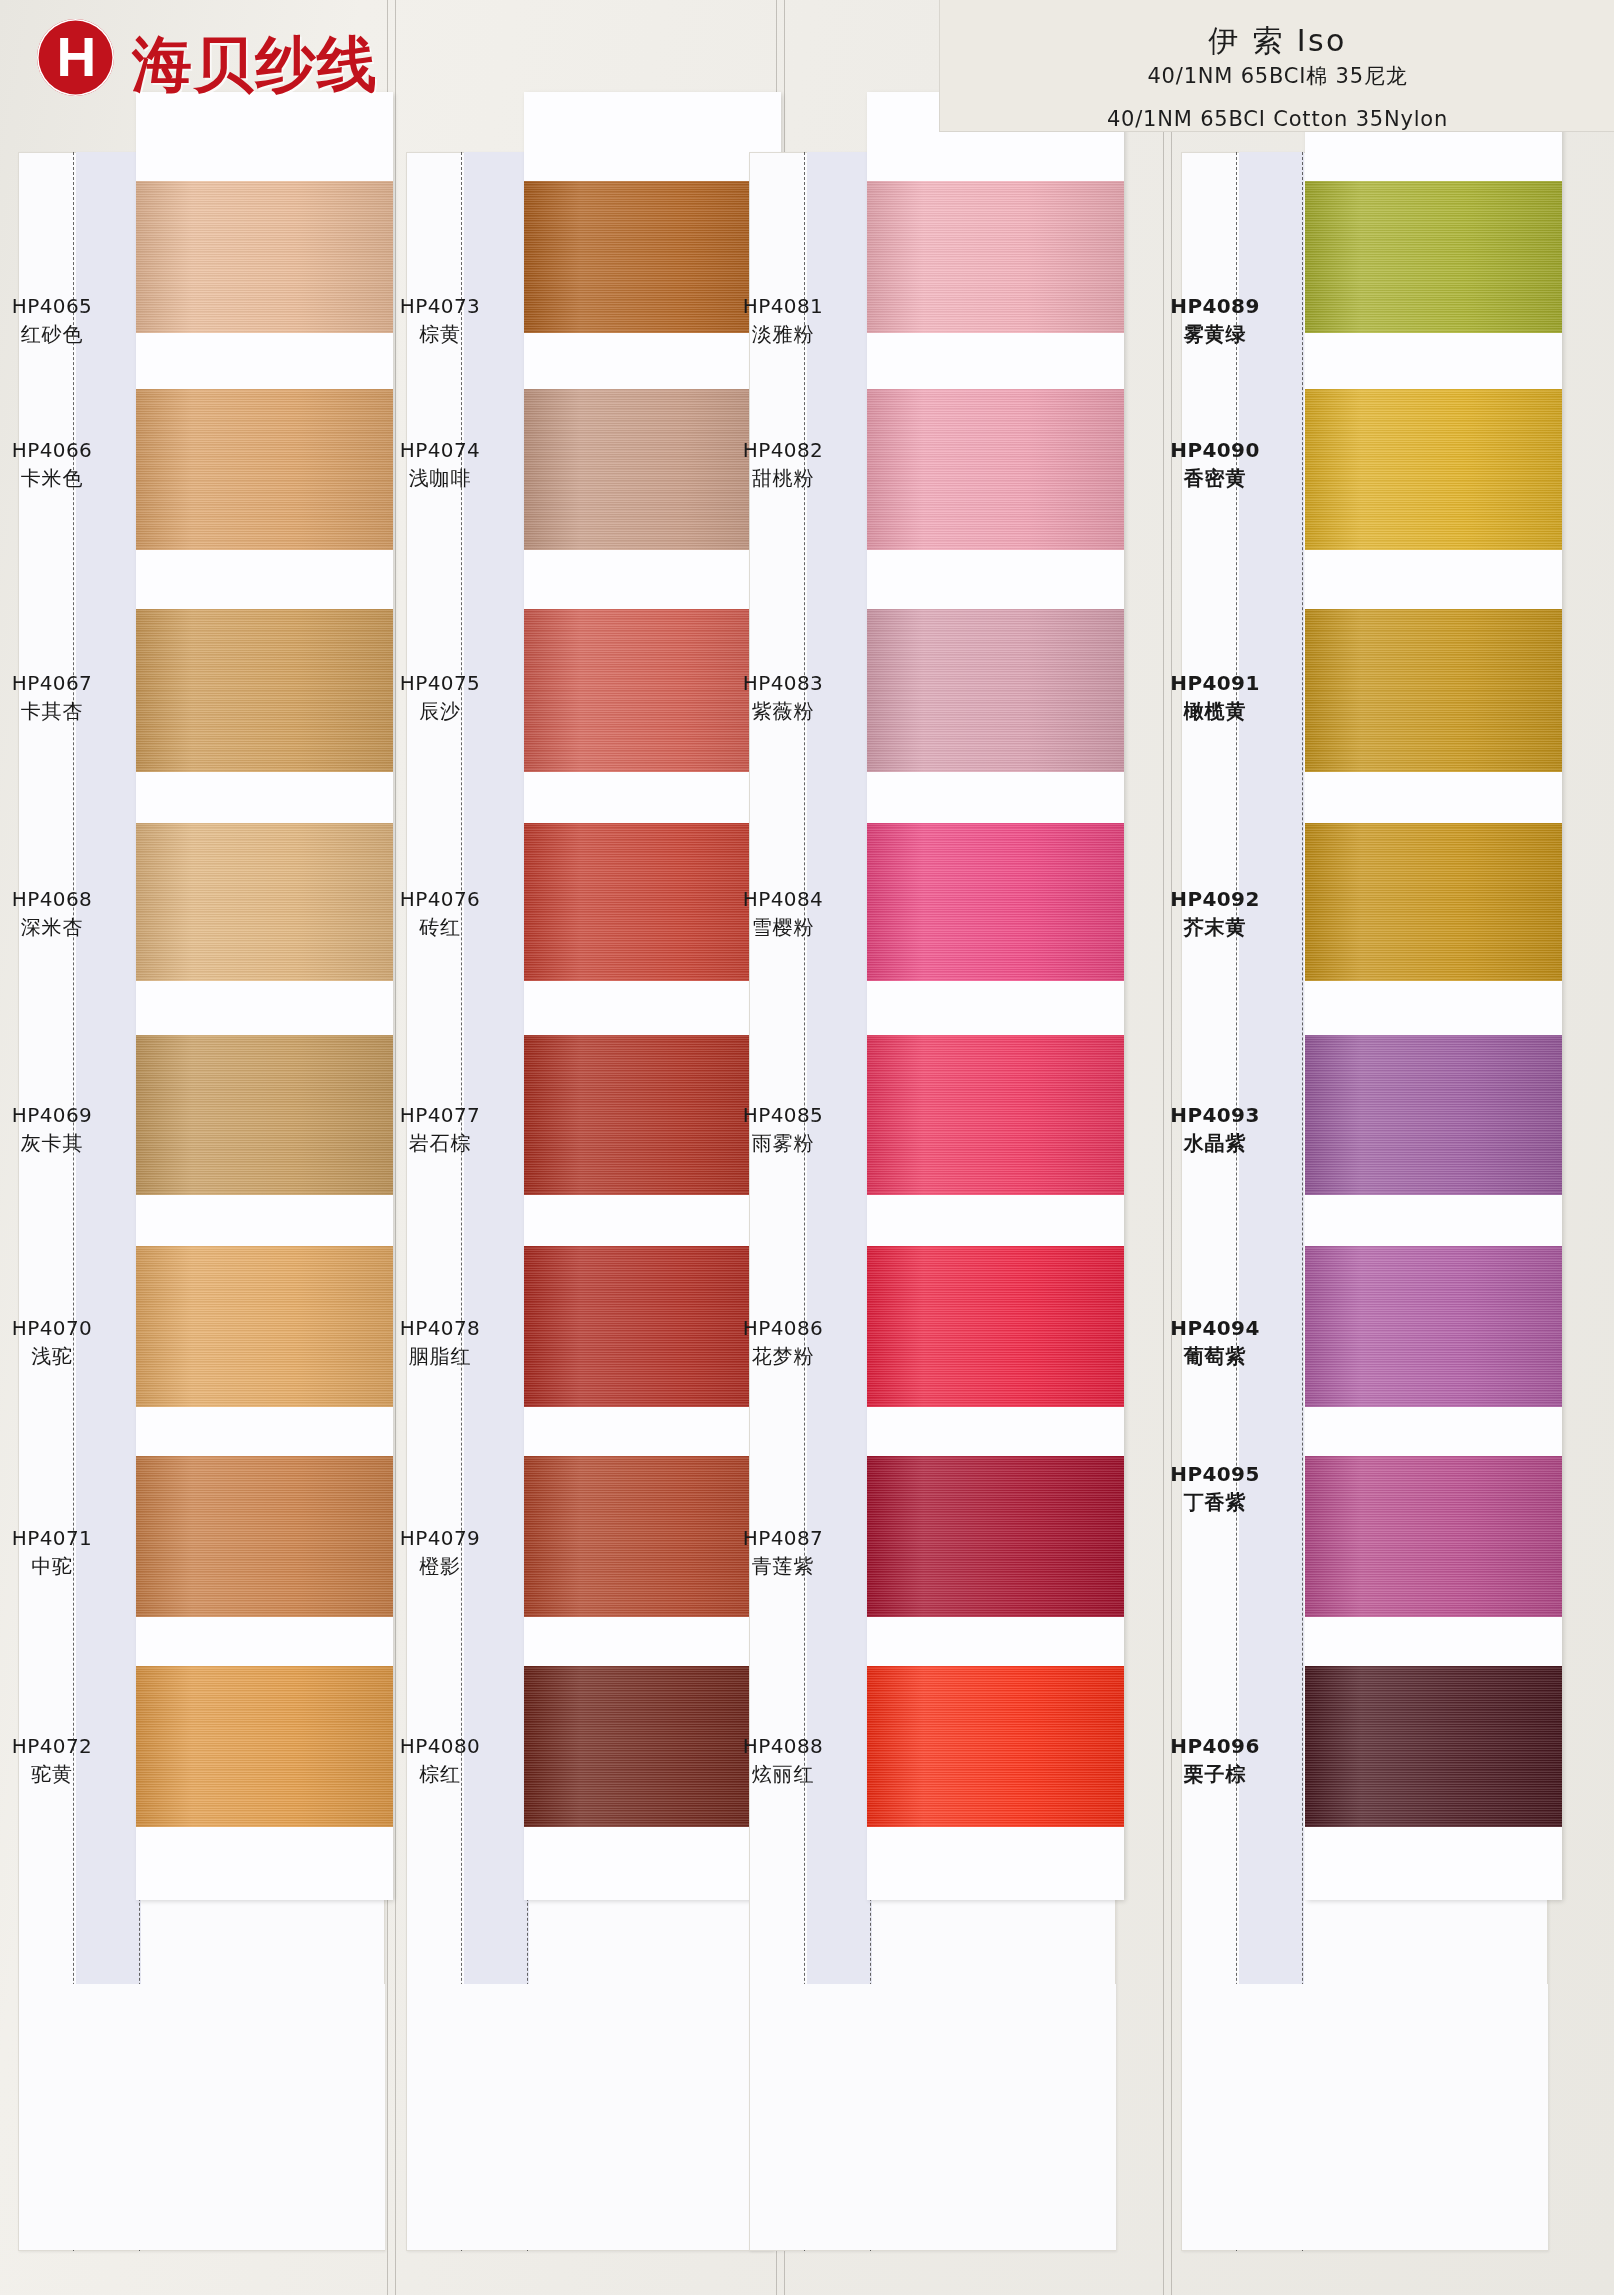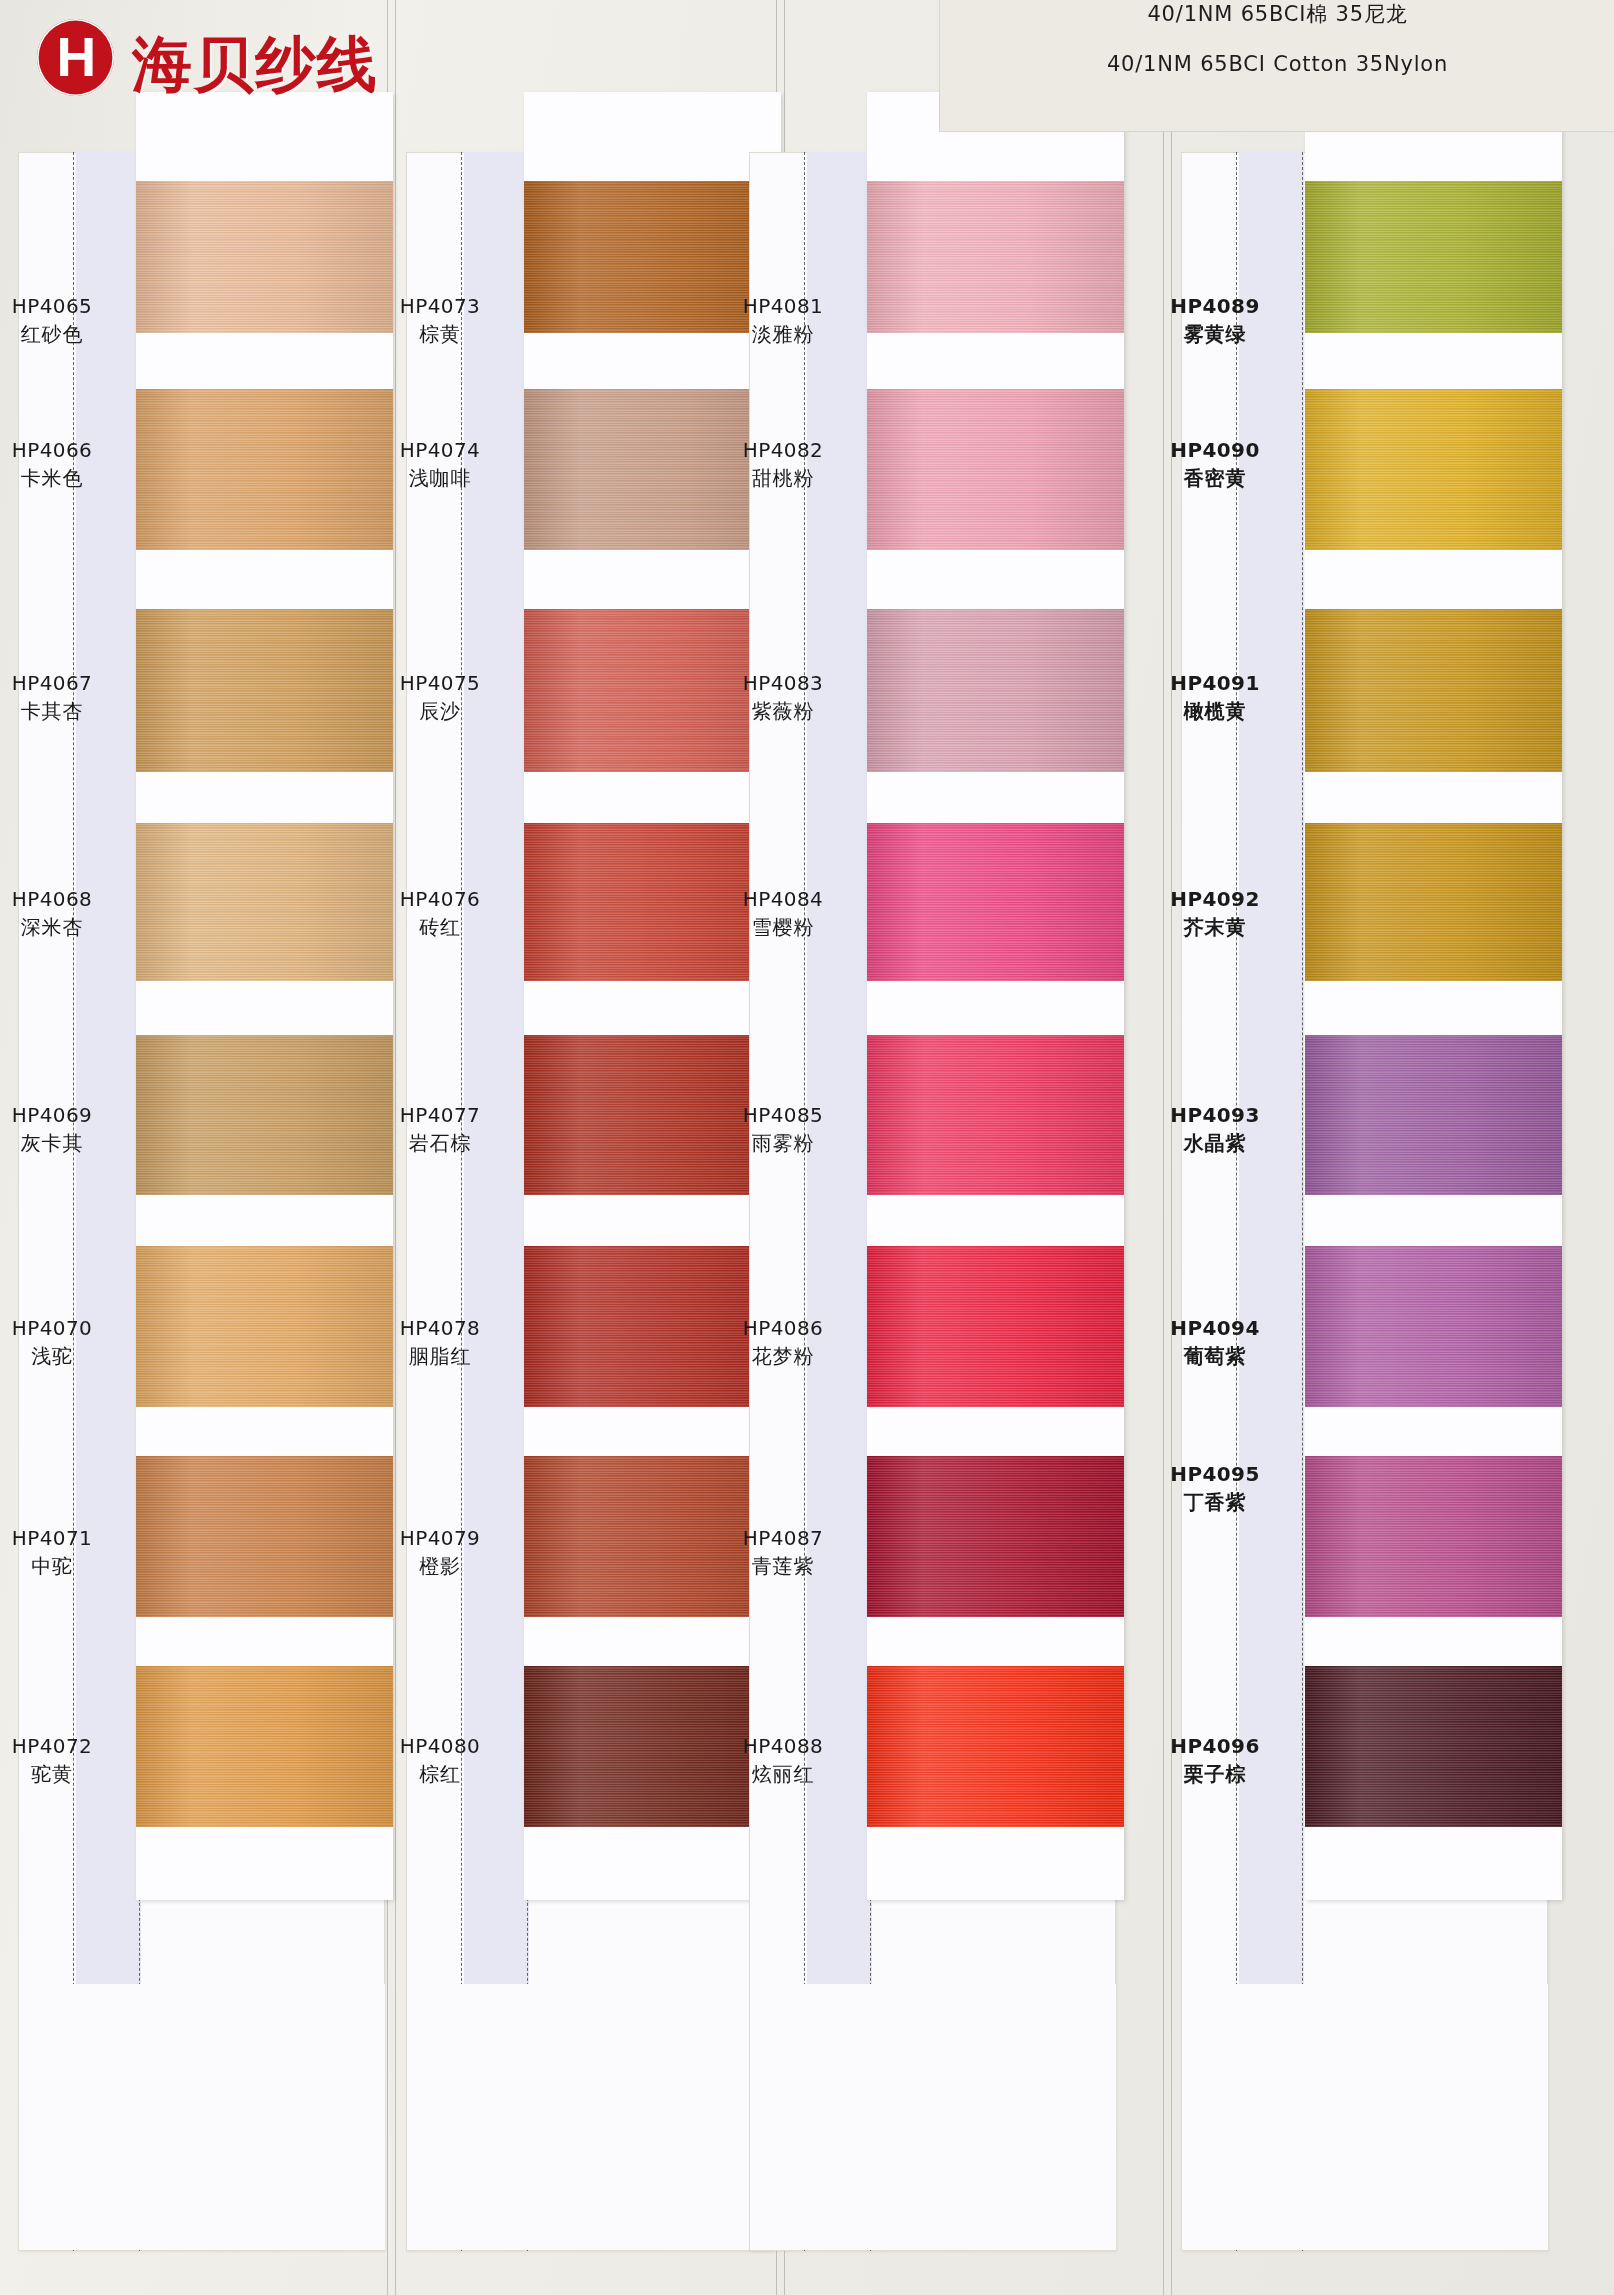--- a/index.html
+++ b/index.html
@@ -91,21 +91,21 @@
     letter-spacing: 2.4px;
     font-family: "DejaVu Sans", "Liberation Sans", sans-serif;
   }
   .title-sub1 {
     margin-top: 0;
     font-size: 21px;
     letter-spacing: 0.8px;
     font-family: "DejaVu Sans", "Liberation Sans", sans-serif;
   }
   .title-sub2 {
-    margin-top: 24px;
+    margin-top: 17px;
     font-size: 21px;
     letter-spacing: 0.8px;
     font-family: "DejaVu Sans", "Liberation Sans", sans-serif;
   }
 
   
   .columns {
     position: absolute;
     top: 152px;
     left: 0;
@@ -255,20 +255,21 @@
   <div class="header">
 
     <div class="logo-wrap">
       <div class="logo-mark">
         <span>H</span>
       </div>
       <div class="logo-text">海贝纱线</div>
     </div>
 
     <div class="title-card">
+      <div class="title-main">伊 索 Iso</div>
       <div class="title-sub1">40/1NM  65BCI棉 35尼龙</div>
       <div class="title-sub2">40/1NM  65BCI Cotton 35Nylon</div>
     </div>
   </div>
 
   <div class="columns">
 
     <div class="column col-0">
       <div class="label-card"></div>
       <div class="labels"></div>

